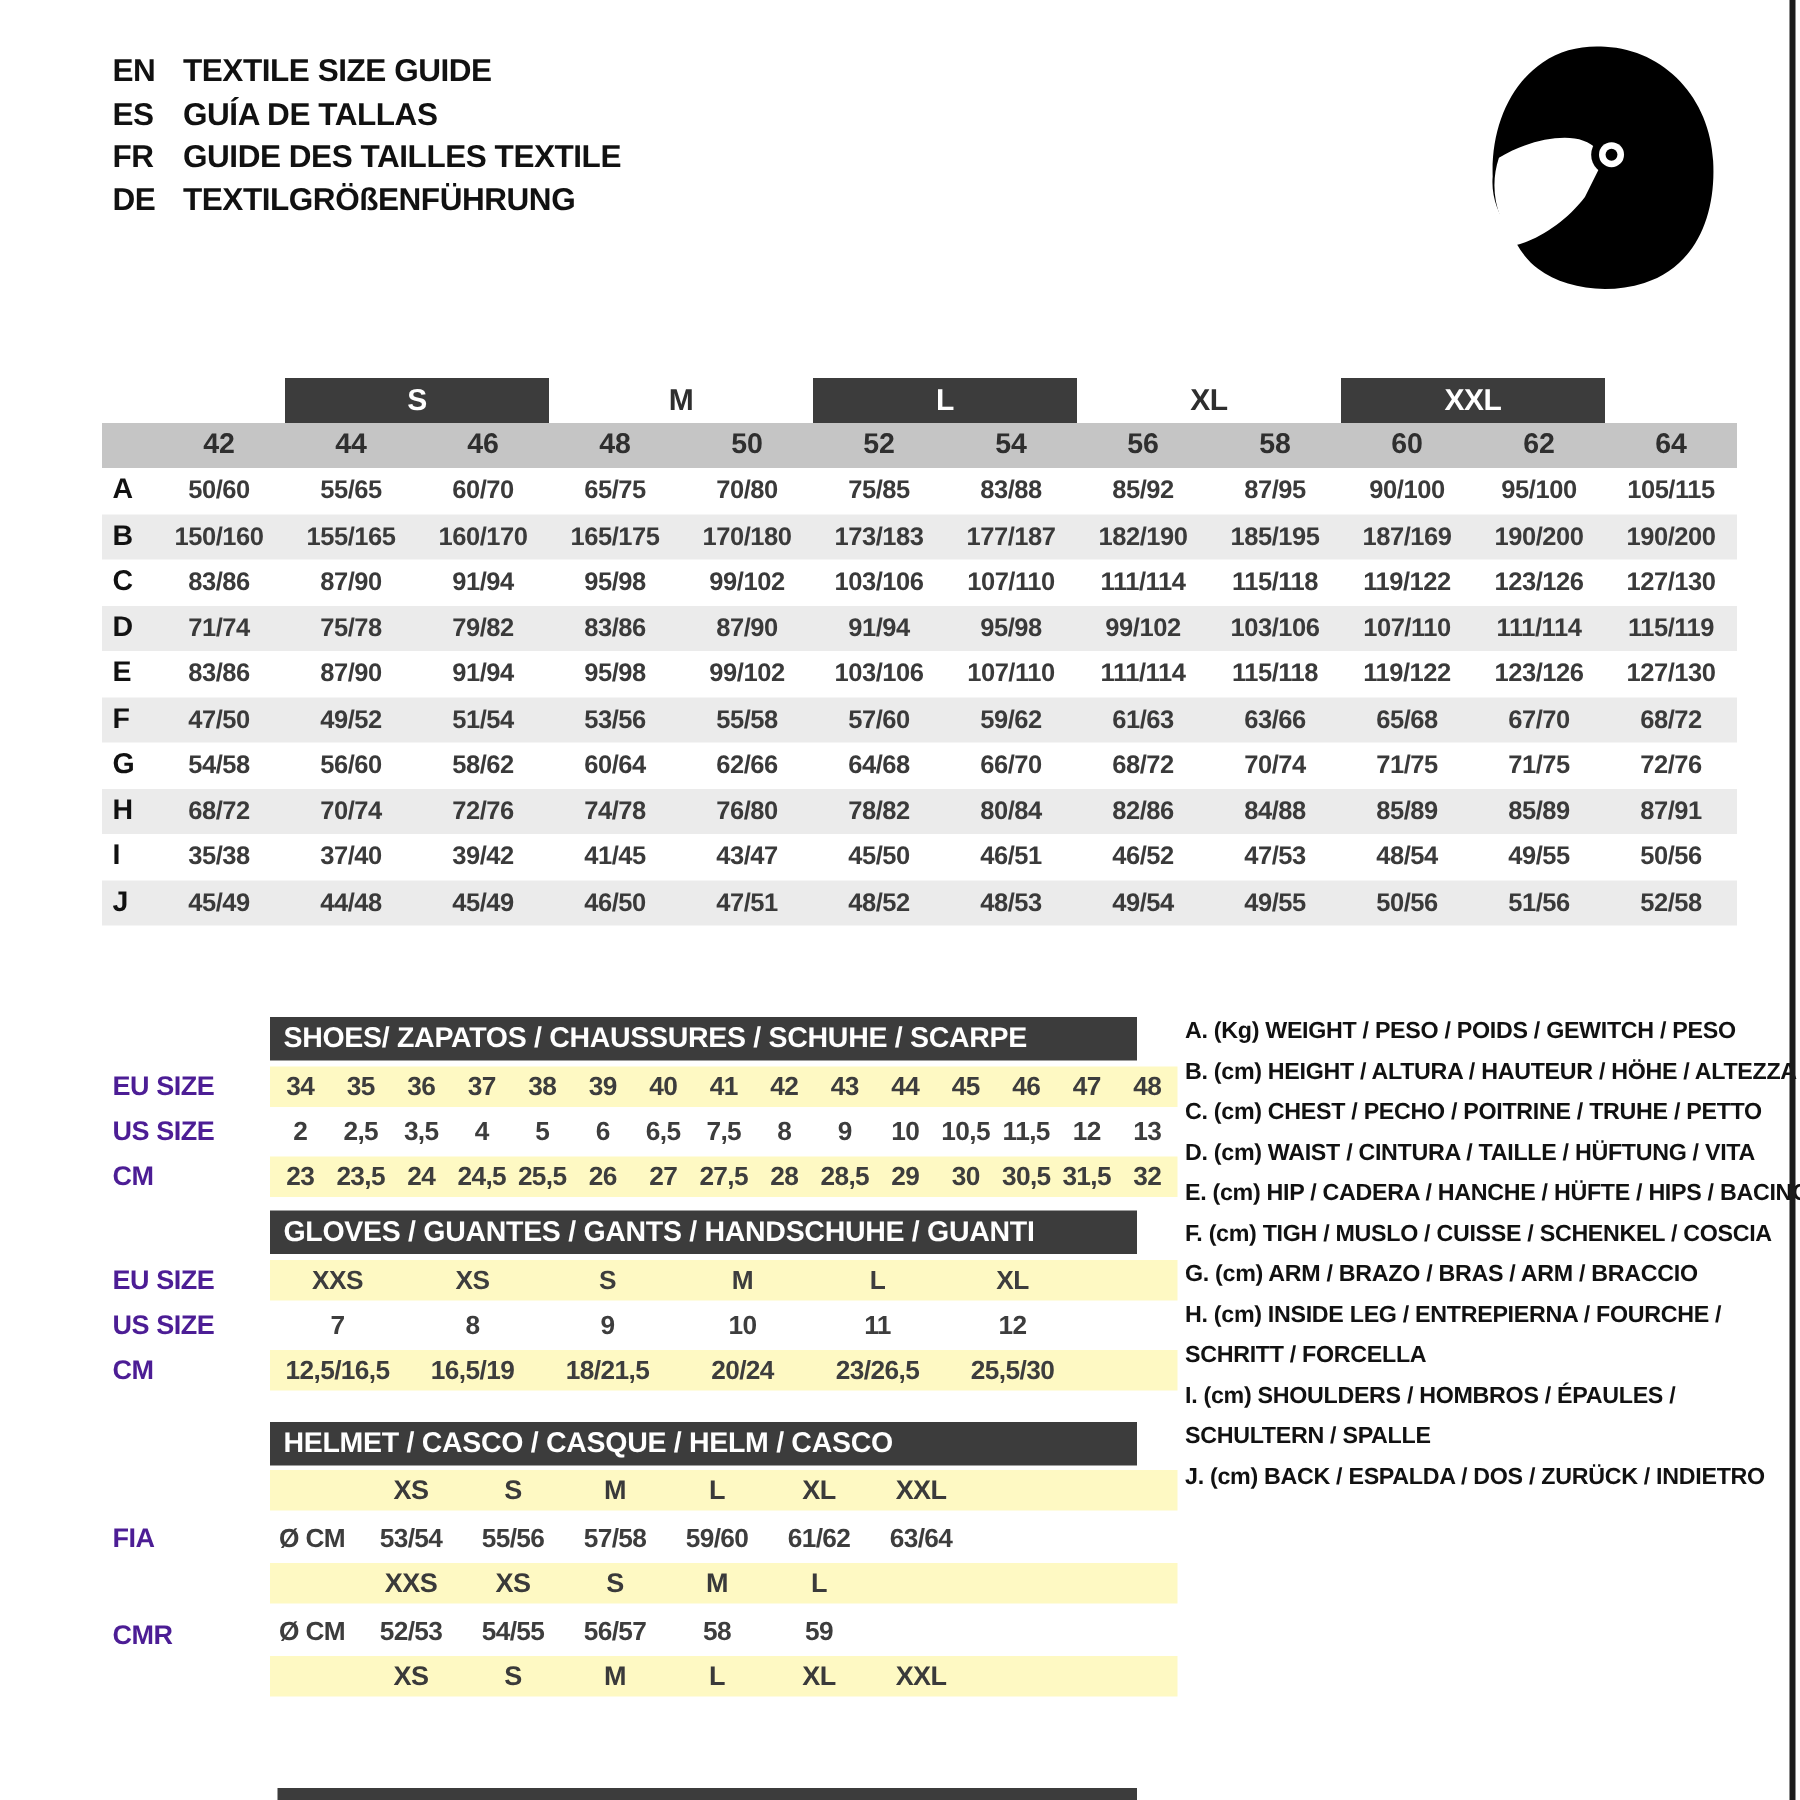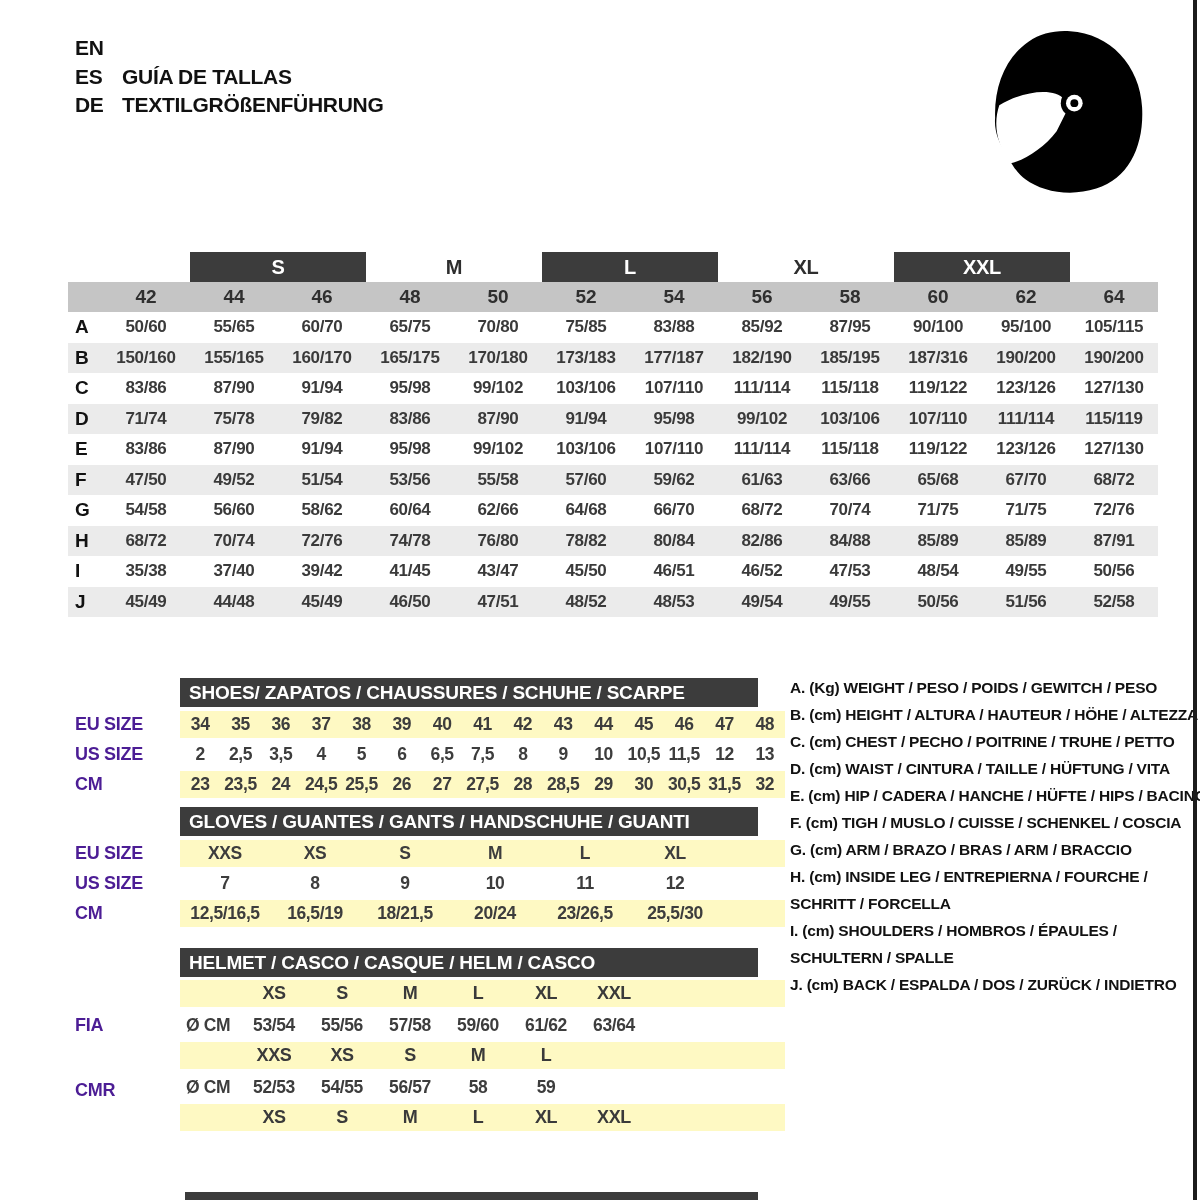--- a/index.html
+++ b/index.html
@@ -58,24 +58,29 @@
   
   #right-edge{left:1193px;top:0;width:4px;height:1200px;background:#1c1c1c;}
   #bottom-bar{left:185px;top:1192px;width:573px;height:8px;background:#3c3c3c;}
 </style>
 </head>
 <body>
 
 <div id="lang-block" class="abs">
     <div class="lang-row">
       <span class="lang-code">EN</span>
+      <span class="lang-title">TEXTILE SIZE GUIDE</span>
     </div>
     <div class="lang-row">
       <span class="lang-code">ES</span>
       <span class="lang-title">GUÍA DE TALLAS</span>
+    </div>
+    <div class="lang-row">
+      <span class="lang-code">FR</span>
+      <span class="lang-title">GUIDE DES TAILLES TEXTILE</span>
     </div>
     <div class="lang-row">
       <span class="lang-code">DE</span>
       <span class="lang-title">TEXTILGRÖßENFÜHRUNG</span>
     </div>
   </div>
 
 <div id="helmet-icon" class="abs">
   <svg viewBox="0 0 160 165" width="168" height="172" aria-hidden="true">
     <path d="M84 5 C122 7 151 38 153 78 C155 114 141 146 109 156 C84 164 57 159 41 147 C33 141 27 132 23 122 C15 112 11 100 12 88 C11 58 22 30 44 15 C56 7 69 4 84 5 Z" fill="#000"></path>
@@ -129,21 +134,21 @@
         <div class="rowlabel">B</div>
         <div class="scell">150/160</div>
         <div class="scell">155/165</div>
         <div class="scell">160/170</div>
         <div class="scell">165/175</div>
         <div class="scell">170/180</div>
         <div class="scell">173/183</div>
         <div class="scell">177/187</div>
         <div class="scell">182/190</div>
         <div class="scell">185/195</div>
-        <div class="scell">187/316</div>
+        <div class="scell">187/169</div>
         <div class="scell">190/200</div>
         <div class="scell">190/200</div>
       </div>
       <div class="srow sgrid">
         <div class="rowlabel">C</div>
         <div class="scell">83/86</div>
         <div class="scell">87/90</div>
         <div class="scell">91/94</div>
         <div class="scell">95/98</div>
         <div class="scell">99/102</div>

